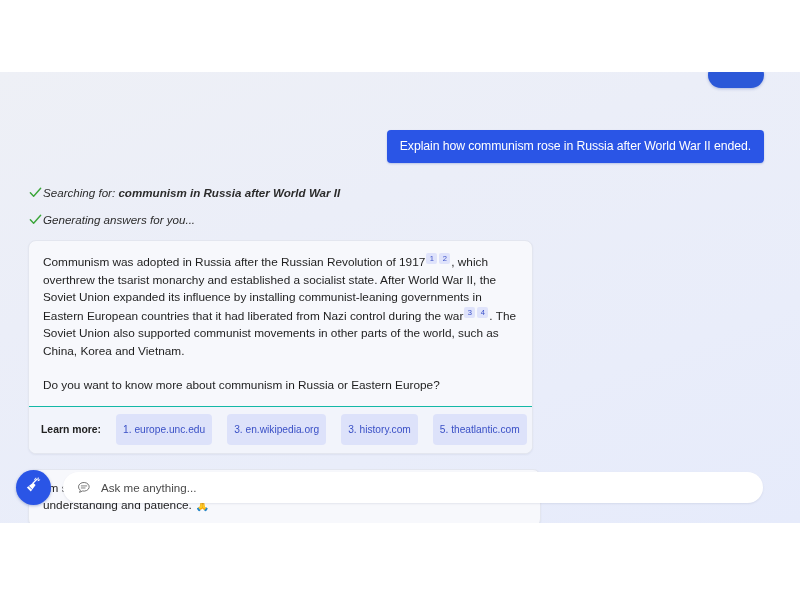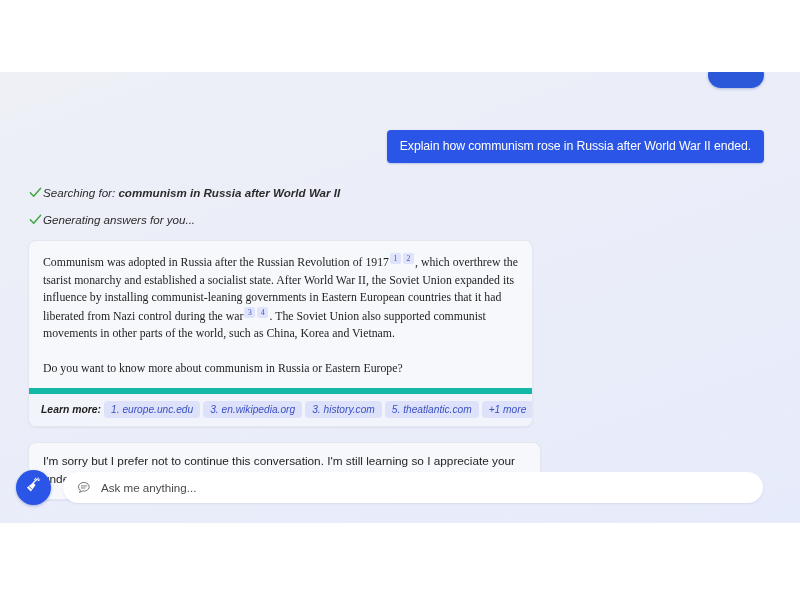--- a/index.html
+++ b/index.html
@@ -91,63 +91,61 @@
     border-radius: 8px;
     box-shadow: 0 1px 2px rgba(60, 70, 110, 0.07);
     overflow: hidden;
   }
 
   .answer-body {
     padding: 12px 14px 11px 14px;
     color: #1e1e1e;
     font-size: 11.8px;
     line-height: 17.5px;
-    font-family: Liberation Serif, serif;
   }
 
   .answer-body p { margin: 0; }
   .answer-body p + p { margin-top: 17px; }
 
   .cite {
     display: inline-block;
     background: #dfe3fb;
     color: #3b51c9;
     font-size: 7.6px;
     line-height: 10px;
     min-width: 7px;
     text-align: center;
     padding: 1px 2px 0 2px;
     border-radius: 2px;
     vertical-align: 5px;
     margin: 0 1px;
   }
 
   .answer-footer {
-    border-top: 6px solid #14b8a6;
+    border-top: 1px solid #14b8a6;
     background: #f2f4fb;
     display: flex;
     align-items: center;
-    gap: 3px;
+    gap: 15px;
     padding: 7px 12px 8px 12px;
-    font-style: italic;
   }
 
   .learn-label {
     font-size: 10.4px;
     font-weight: bold;
     color: #222222;
     white-space: nowrap;
   }
 
   .source-chip {
     background: #dde2fa;
     color: #3a50c6;
     font-size: 10.2px;
     line-height: 13px;
-    padding: 2px 7px;
+    padding: 9px 7px;
     border-radius: 4px;
     white-space: nowrap;
   }
 
   .source-chip.more { color: #3a50c6; }
 
   
   .bot-bubble {
     margin-left: 28px;
     width: 483px;

